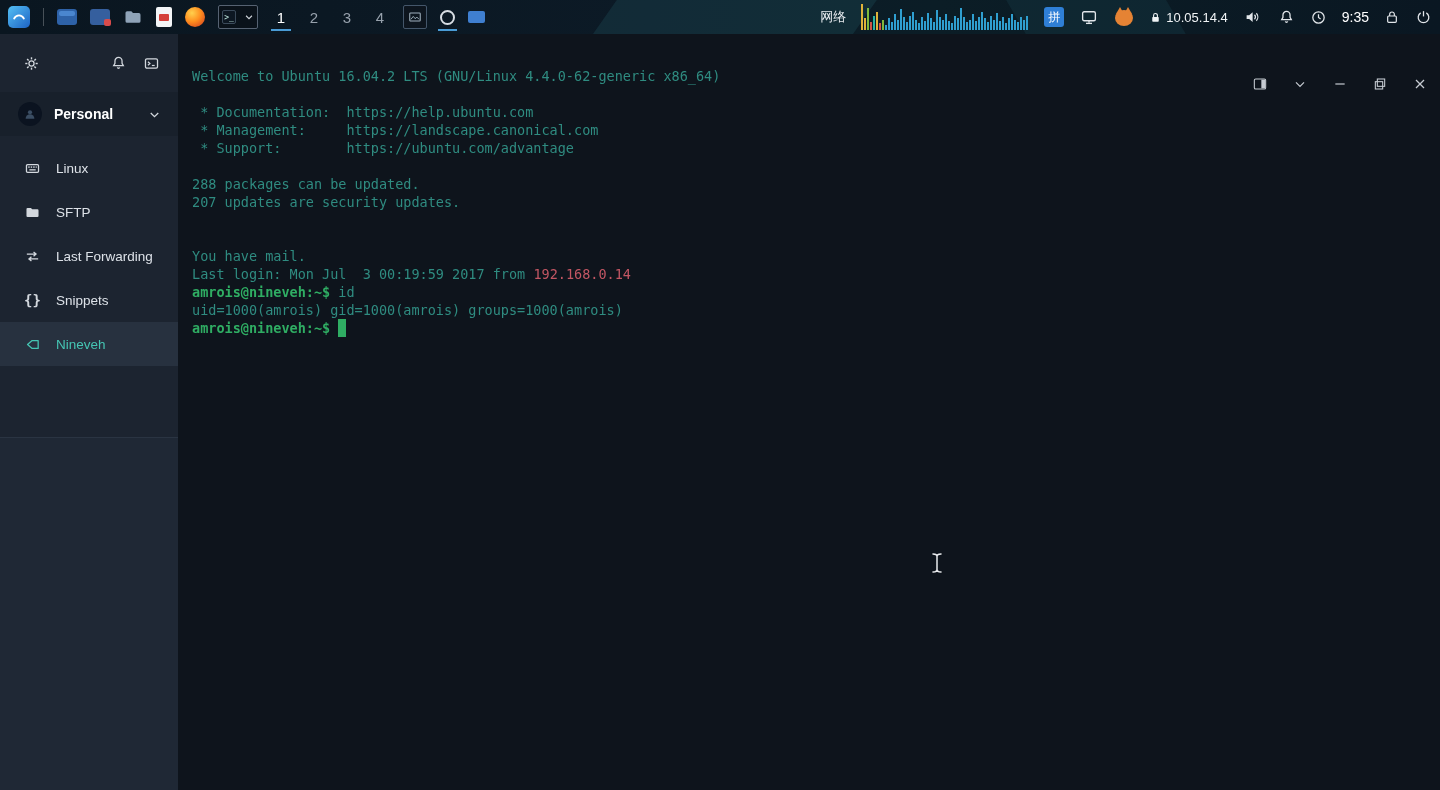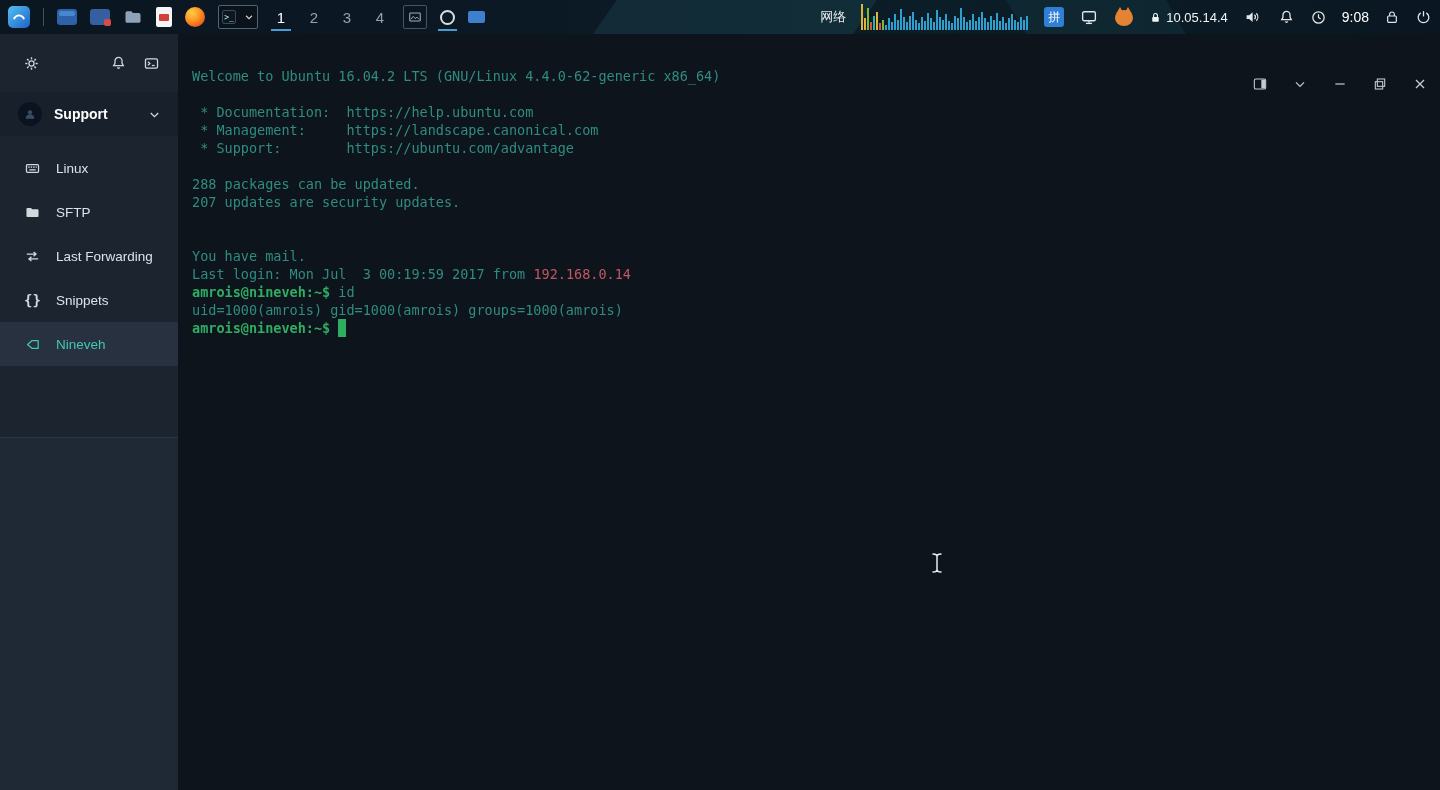--- a/index.html
+++ b/index.html
@@ -221,21 +221,21 @@
         <path d="M14 9a4.5 4.5 0 010 6M16.5 7a7.5 7.5 0 010 10" fill="none" stroke="currentColor" stroke-width="1.6"></path>
       </svg>
     <svg class="icon-w" style="width:17px;height:17px" viewBox="0 0 24 24">
         <path d="M12 3.5a5 5 0 00-5 5v3.2L5.2 15h13.6L17 11.7V8.5a5 5 0 00-5-5z" fill="none" stroke="currentColor" stroke-width="1.8"></path>
         <path d="M10.3 17.5a1.8 1.8 0 003.4 0" fill="none" stroke="currentColor" stroke-width="1.8"></path>
       </svg>
     <svg class="icon-w" style="width:17px;height:17px" viewBox="0 0 24 24">
         <circle cx="12" cy="12" r="8" fill="none" stroke="currentColor" stroke-width="1.8"></circle>
         <path d="M12 7.5V12l3 2" fill="none" stroke="currentColor" stroke-width="1.8"></path>
       </svg>
-    <span class="tb-time">9:08</span>
+    <span class="tb-time">9:35</span>
     <svg class="icon-w" style="width:16px;height:16px" viewBox="0 0 24 24">
         <rect x="5.5" y="10.5" width="13" height="9.5" rx="1.5" fill="none" stroke="currentColor" stroke-width="1.8"></rect>
         <path d="M8.5 10.5V8a3.5 3.5 0 017 0v2.5" fill="none" stroke="currentColor" stroke-width="1.8"></path>
       </svg>
     <svg class="icon-w" style="width:17px;height:17px" viewBox="0 0 24 24">
         <path d="M8 5.5a7.5 7.5 0 108 0" fill="none" stroke="currentColor" stroke-width="1.8"></path>
         <line x1="12" y1="3" x2="12" y2="10.5" stroke="currentColor" stroke-width="1.8"></line>
       </svg>
   </div>
 </div>
@@ -269,21 +269,21 @@
       </svg>
   </div>
 
   <div class="profile">
     <div class="avatar">
       <svg style="width:14px;height:14px" viewBox="0 0 24 24">
           <circle cx="12" cy="9" r="3.6" fill="#3a4d63"></circle>
           <path d="M4.5 20a7.5 7.5 0 0115 0z" fill="#3a4d63"></path>
         </svg>
     </div>
-    <span class="plabel">Support</span>
+    <span class="plabel">Personal</span>
     <svg class="icon14" viewBox="0 0 24 24">
         <polyline points="6,9.5 12,15.5 18,9.5" fill="none" stroke="currentColor" stroke-width="2"></polyline>
       </svg>
   </div>
 
   <nav class="nav">
     <div class="nav-item">
       <svg class="icon16" viewBox="0 0 24 24">
           <rect x="3.5" y="6.5" width="17" height="11" rx="1.5" fill="none" stroke="currentColor" stroke-width="1.8"></rect>
           <g fill="currentColor">

